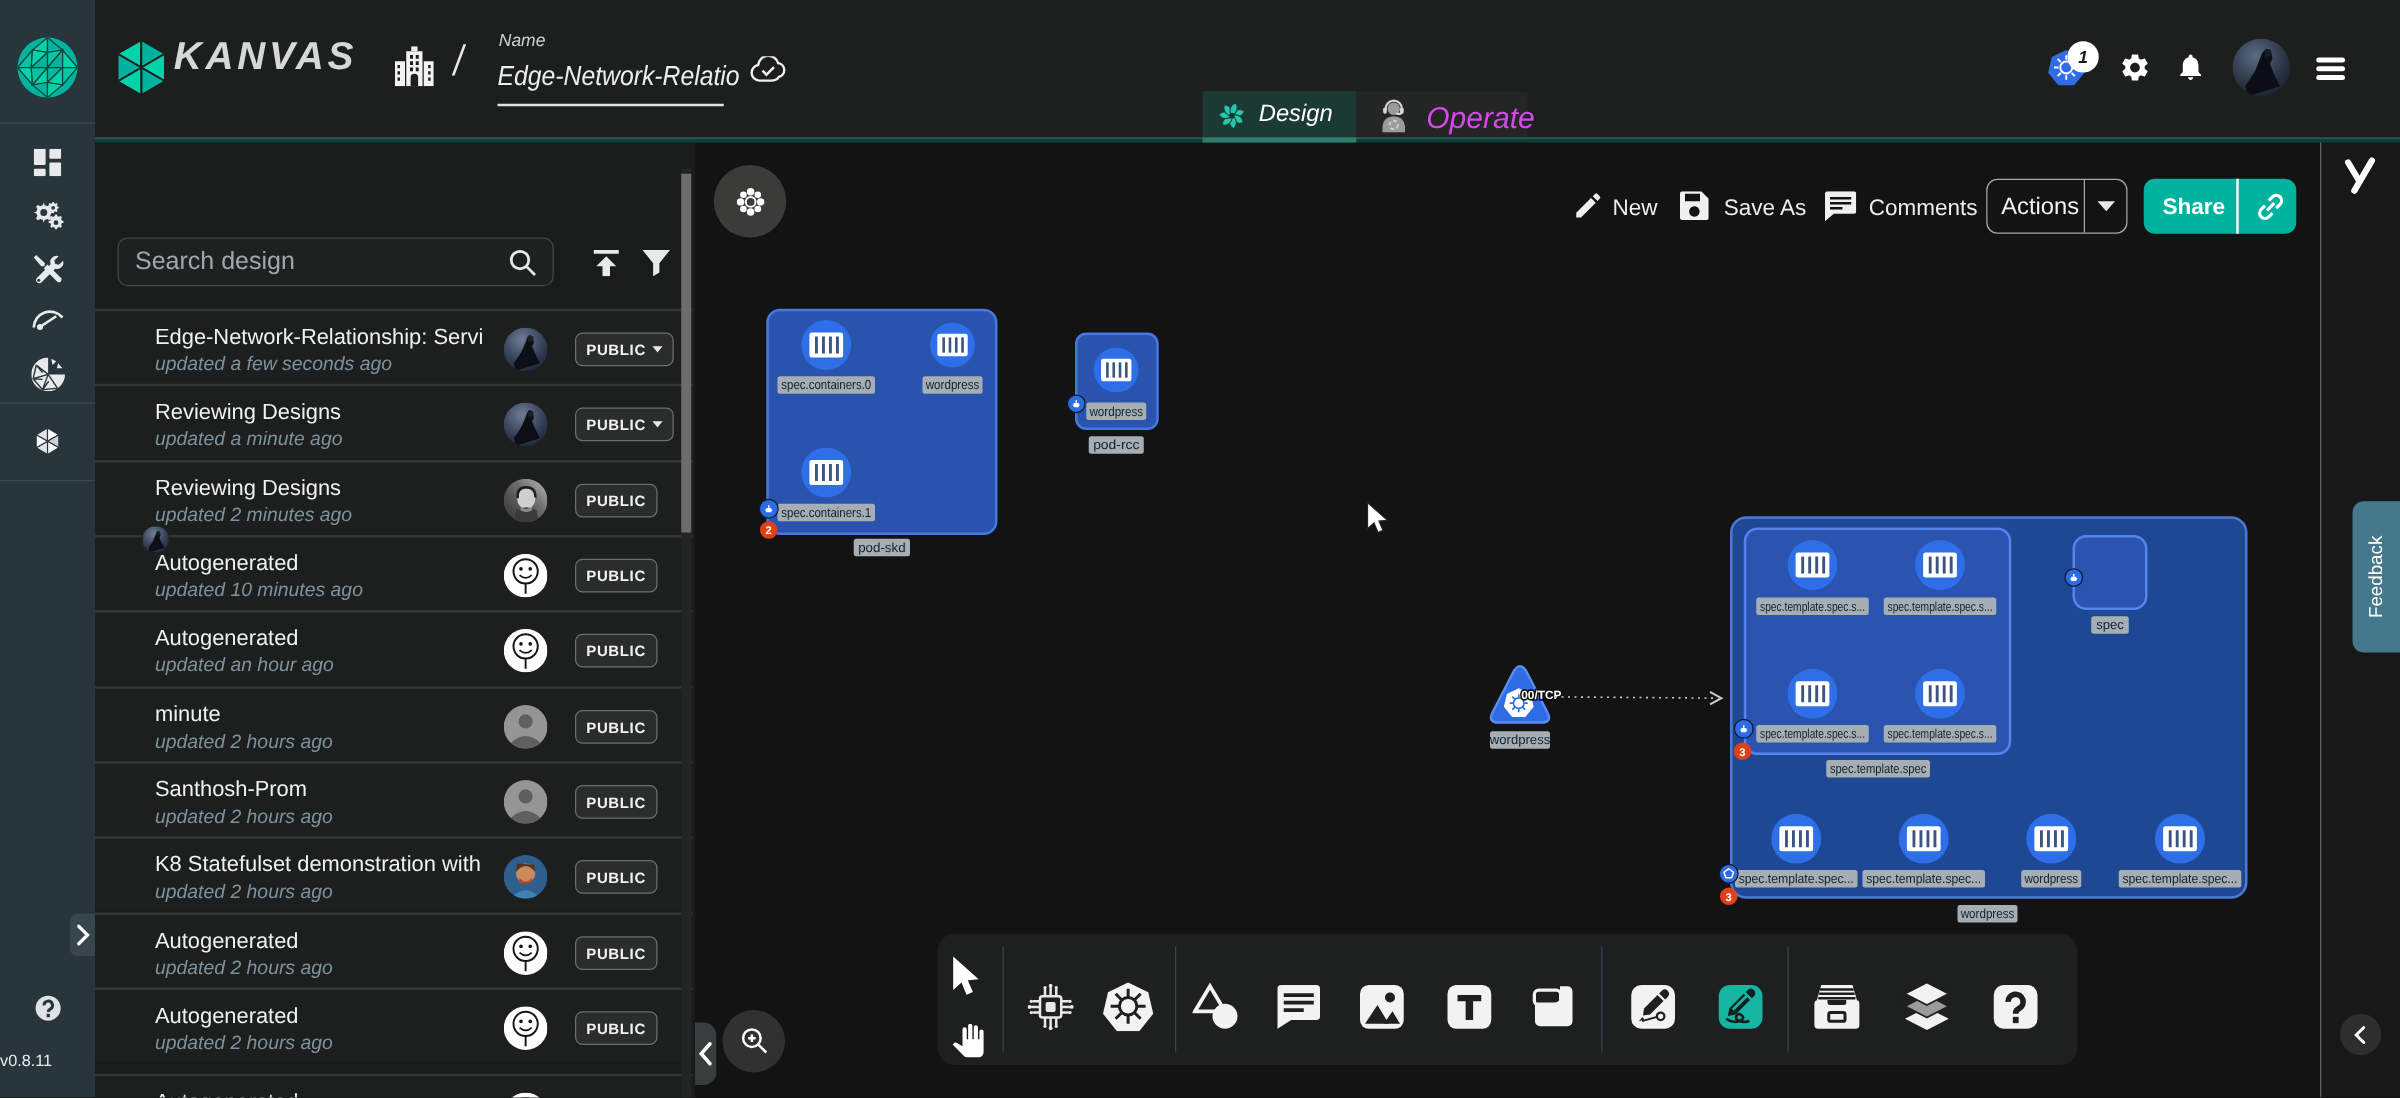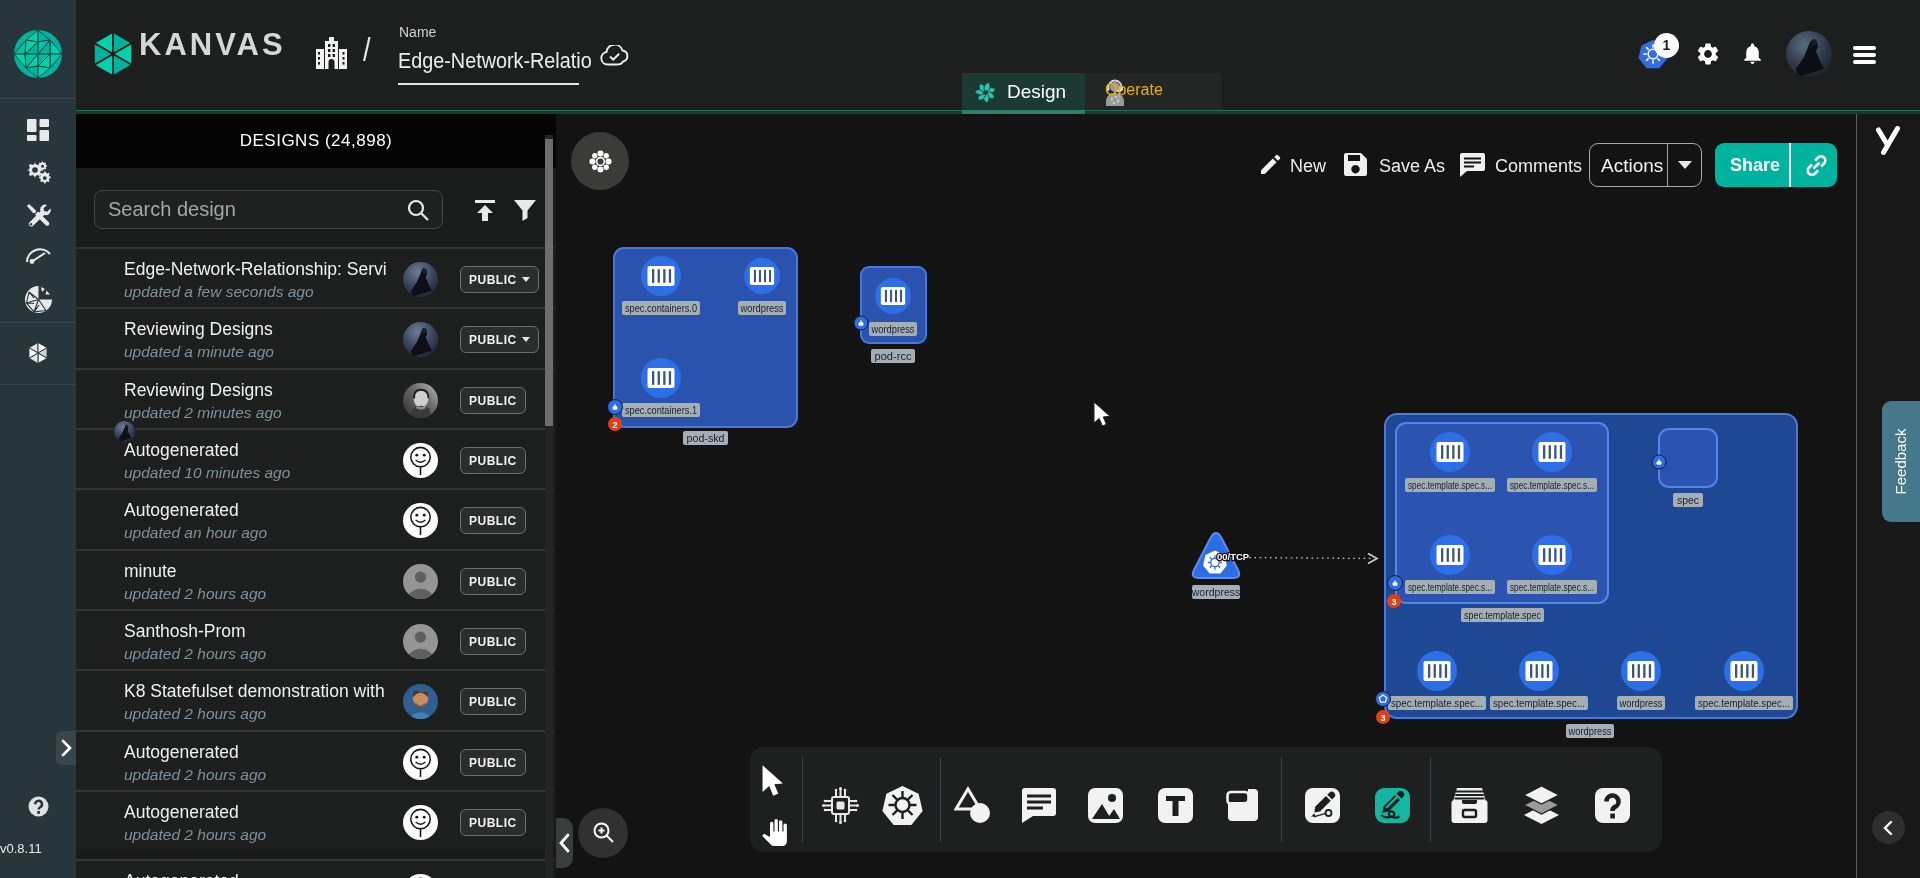--- a/index.html
+++ b/index.html
@@ -1,21 +1,21 @@
 <!DOCTYPE html>
 <html><head>
 <meta charset="utf-8">
 <style>
   * { margin:0; padding:0; box-sizing:border-box; }
   html,body { width:1920px; height:878px; overflow:hidden; background:#141414;
     font-family:"Liberation Sans", sans-serif; }
   .abs { position:absolute; }
   #root { position:relative; width:1920px; height:878px; }
   
-  #header { position:absolute; left:76px; top:0; width:1844px; height:124px; background:#1d1f1e; }
+  #header { position:absolute; left:76px; top:0; width:1844px; height:124px; background:#1d1f1e;font-style:italic; }
   #tealline { position:absolute; left:76px; top:110px; width:1844px; height:4px;
     background:#123c34; border-top:1px solid #2a6a5d; z-index:6; }
   
   #sidebar { position:absolute; left:0; top:0; width:76px; height:878px; background:#28353b; }
   
   #panel { position:absolute; left:76px; top:113px; width:480px; height:765px; background:#1a1c1c; }
   #panelhead { position:absolute; left:0; top:0; width:480px; height:56px; background:#050505;
     color:#fff; font-size:17px; letter-spacing:0.5px; text-align:center; line-height:56px; }
   .row { position:absolute; left:0; width:478px; height:60px; border-top:2px solid #353535; background:#1d1f1f; }
   .rtitle { position:absolute; left:48px; top:10px; font-size:17.5px; color:#f0f2f2; white-space:nowrap;
@@ -190,21 +190,21 @@
       <circle cx="13" cy="9" r="5"></circle>
       <path d="M13 15 q8 0 9 8 l0 5 H4 l0 -5 q1 -8 9 -8 Z"></path>
       <g fill="none" stroke="#d5d5d5" stroke-width="1.8">
         <path d="M6.5 9 a6.5 6.5 0 0 1 13 0"></path>
         <path d="M19.5 9 v2 a2 2 0 0 1 -2 2 h-2.5"></path>
       </g>
       <rect x="4.5" y="8" width="3" height="5" rx="1.4" fill="#d5d5d5"></rect>
       <rect x="18" y="8" width="3" height="5" rx="1.4" fill="#d5d5d5"></rect>
       <circle cx="13" cy="22" r="3.4" fill="none" stroke="#cfcfcf" stroke-width="1.6" stroke-dasharray="3 2"></circle>
     </svg>
-    <div class="abs" style="left:1029px;top:81px;font-size:16px;color:#eab308;">Operate</div>
+    <div class="abs" style="left:1065px;top:81px;font-size:24px;color:#d946ef;">Operate</div>
   </div>
   <div id="tealline"></div>
   <div class="abs" style="left:962px;top:110px;width:123px;height:4px;background:#2f7d6e;z-index:7;"></div>
   <div id="sidebar">
 
     <svg class="abs" style="left:13px;top:29px" width="50" height="50" viewBox="0 0 50 50">
       <defs>
           <clipPath id="l5c">
             <circle cx="25" cy="25" r="24"></circle>
           </clipPath>
@@ -284,21 +284,20 @@
     </svg>
 
     <svg class="abs" style="left:28px;top:796px" width="21" height="21" viewBox="0 0 21 21">
       <circle cx="10.5" cy="10.5" r="10" fill="#dfe3e3"></circle>
       <path d="M7.2 8.3 a3.4 3.4 0 1 1 4.9 3 q-1.5 0.8 -1.5 2.3" fill="none" stroke="#28353b" stroke-width="2.4"></path>
       <rect x="9.3" y="15" width="2.6" height="2.8" fill="#28353b"></rect>
     </svg>
     <div class="abs" style="left:0;top:841px;width:76px;text-align:left;font-size:13px;color:#e8ecec;">v0.8.11</div>
   </div>
   <div id="panel">
-    <div id="panelhead" style="height:55px;line-height:55px;">DESIGNS (24,898)</div>
 
     <div class="abs" style="left:18px;top:77px;width:349px;height:39px;border:1px solid #454747;border-radius:8px;background:#1f2121;"></div>
     <div class="abs" style="left:32px;top:85px;font-size:20px;color:#9fa9ad;text-align:right;">Search design</div>
     <svg class="abs" style="left:330px;top:85px" width="24" height="24" viewBox="0 0 24 24" fill="none" stroke="#e8eaea" stroke-width="2.2">
       <circle cx="10" cy="10" r="7"></circle>
         <path d="M15.5 15.5 L22 22"></path>
     </svg>
     <svg class="abs" style="left:398px;top:87px" width="22" height="21" viewBox="0 0 22 21" fill="#e8eaea">
       <rect x="1" y="0" width="20" height="3"></rect>
       <path d="M11 5 L19 13 L14 13 L14 21 L8 21 L8 13 L3 13 Z"></path>

